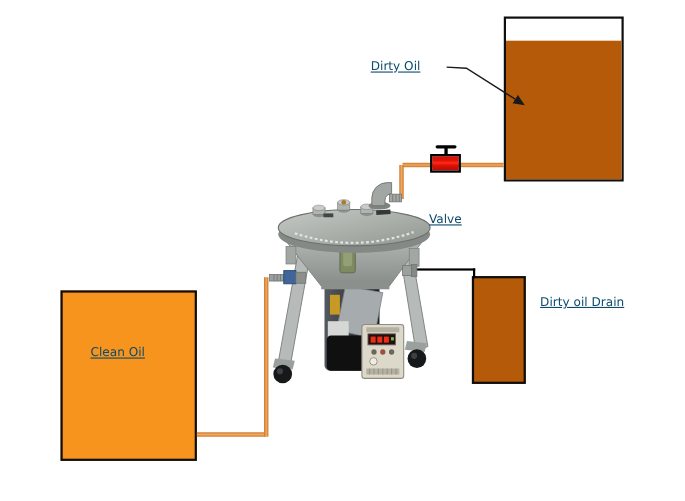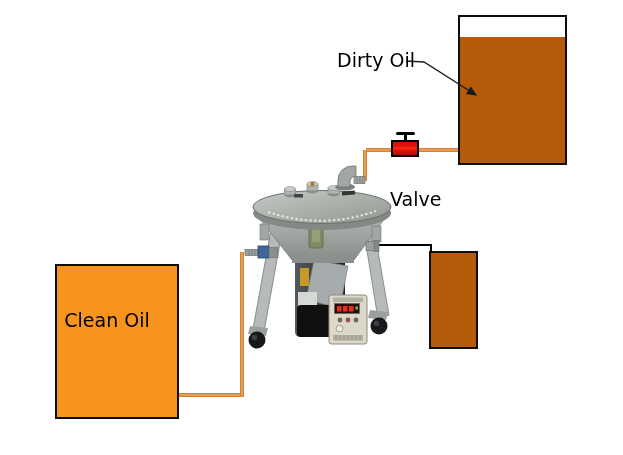--- a/index.html
+++ b/index.html
@@ -1,21 +1,21 @@
 <!DOCTYPE html>
 <html style="--clean-oil: #F7941D; --dirty-oil: #B45A09; --pipe: #DF8A33; --pipe-dark: #C9752A; --valve-red: #ED1C0F; --outline: #0E0E0E;"><head>
 <meta charset="utf-8">
 <style>
   html,body{margin:0;padding:0;background:#fff;}
   .canvas{
     position:relative;width:623px;height:455px;background:#ffffff;overflow:hidden;
     font-family:"DejaVu Sans","Liberation Sans",sans-serif;color:#000;
   }
   .abs{position:absolute;box-sizing:border-box;}
-  .label{position:absolute;font-size:19px;line-height:17px;color:#000000;white-space:nowrap;}
+  .label{position:absolute;font-size:11px;line-height:17px;color:#0c4a6e;white-space:nowrap;text-decoration:underline;}
 
   
   .tank-dirty{left:458px;top:15px;width:109px;height:150px;border:2px solid #0e0e0e;background:#fff;}
   .tank-dirty .liquid{position:absolute;left:0;right:0;bottom:0;height:126px;background:var(--dirty-oil);}
   .tank-clean{left:55px;top:264px;width:124px;height:155px;border:2px solid #0e0e0e;background:var(--clean-oil);}
   .drain-box{left:429px;top:251px;width:49px;height:98px;border:2px solid #0e0e0e;background:var(--dirty-oil);}
 
   
   .pipe-h{height:4px;background:linear-gradient(180deg,var(--pipe-dark),#f2aa5e 50%,var(--pipe-dark));}
   .pipe-v{width:4px;background:linear-gradient(90deg,var(--pipe-dark),#f2aa5e 50%,var(--pipe-dark));}
@@ -163,14 +163,15 @@
       <marker id="ah" markerWidth="9" markerHeight="8" refX="7" refY="3.5" orient="auto">
         <path d="M0,0 L8,3.5 L0,7 z" fill="#1a1a1a"></path>
       </marker>
     </defs>
     <polyline points="406,61 424,62 476,95" fill="none" stroke="#1a1a1a" stroke-width="1.3" marker-end="url(#ah)"></polyline>
   </svg>
 
   <div class="label" style="left:337px;top:52px;">Dirty Oil</div>
   <div class="label" style="left:390px;top:159px;margin-top:32px;">Valve</div>
   <div class="label" style="left:55px;top:312px;width:104px;text-align:center;">Clean Oil</div>
+  <div class="label" style="left:491px;top:266px;">Dirty oil Drain</div>
 
 </div>
 
 </body></html>

